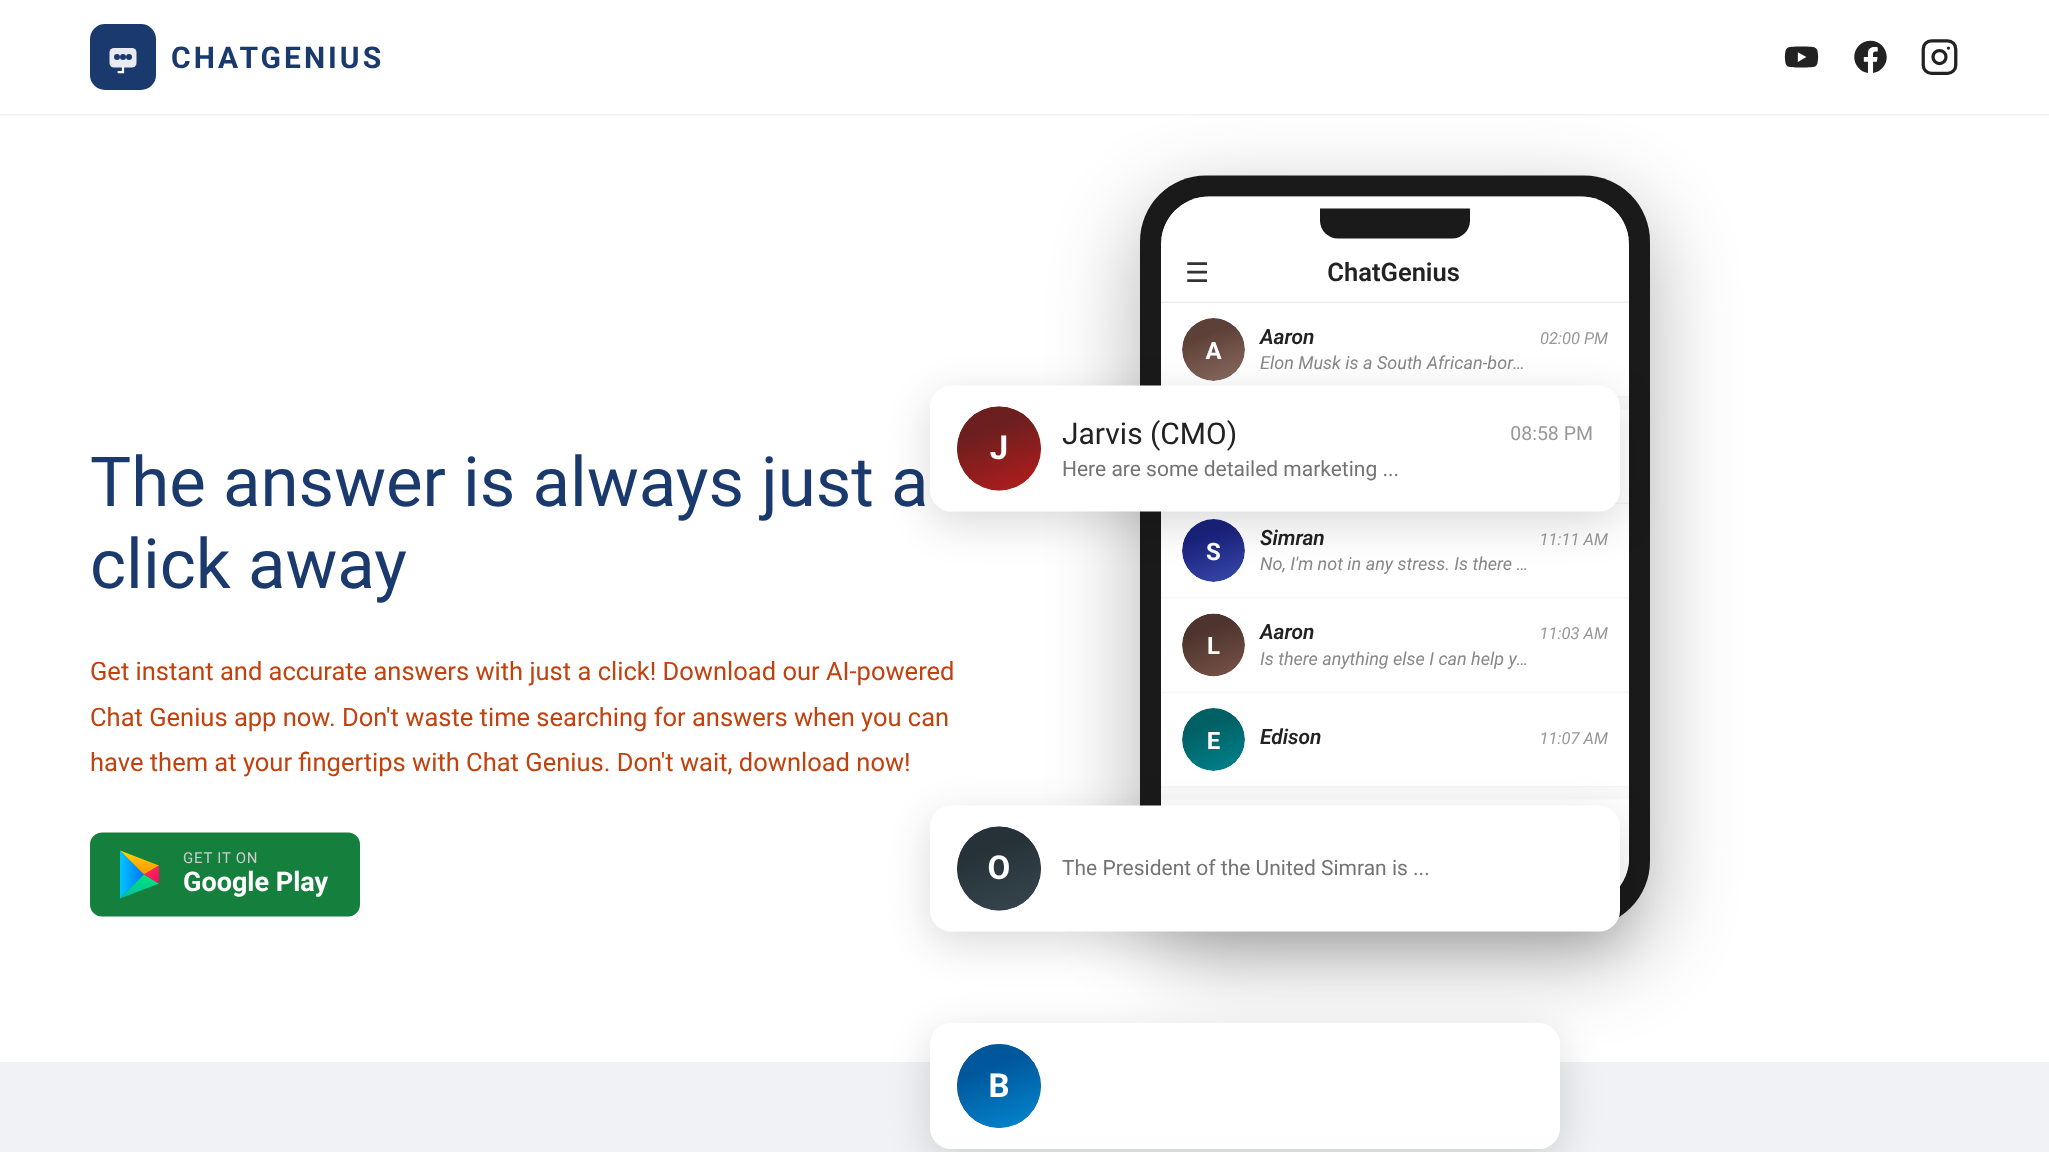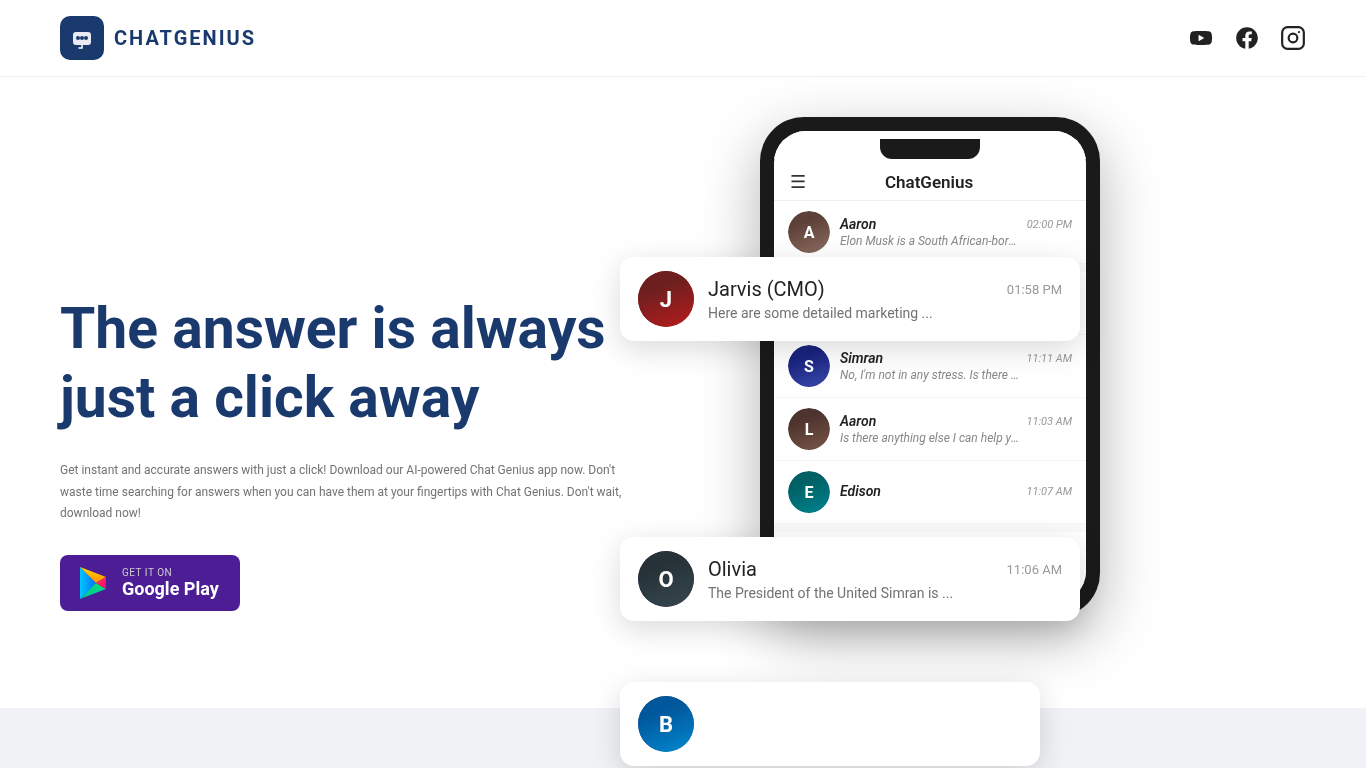--- a/index.html
+++ b/index.html
@@ -64,40 +64,40 @@
       position: relative;
     }
 
     
     .left-content {
       flex: 1;
       max-width: 620px;
       padding-right: 40px;
     }
     .headline {
-      font-size: 57px;
-      font-weight: 700;
+      font-size: 46px;
+      font-weight: 400;
       color: #1a3a6e;
       line-height: 1.2;
       margin-bottom: 28px;
       margin-top: 32px;
     }
     .subtext {
-      font-size: 12px;
-      color: #737373;
+      font-size: 17px;
+      color: #c2410c;
       line-height: 1.8;
       margin-bottom: 30px;
     }
 
     
     .google-play-btn {
       display: inline-flex;
       align-items: center;
       gap: 12px;
-      background: #4c1d95;
+      background: #15803d;
       color: #fff;
       border-radius: 8px;
       padding: 10px 18px;
       cursor: pointer;
       text-decoration: none;
       min-width: 180px;
     }
     .play-icon-area {
       display: flex;
       align-items: center;
@@ -408,21 +408,21 @@
 
   <div class="right-content">
 
     <div class="floating-card jarvis-card">
       <div class="card-avatar jarvis">
         <div class="avatar-img person-j" style="display:flex;align-items:center;justify-content:center;font-size:22px;color:white;">J</div>
       </div>
       <div class="card-content">
         <div class="card-name-row">
           <span class="card-name">Jarvis (CMO)</span>
-          <span class="card-time">01:58 PM</span>
+          <span class="card-time">08:58 PM</span>
         </div>
         <div class="card-preview">Here are some detailed marketing ...</div>
       </div>
     </div>
 
     <div class="phone-device">
       <div class="phone-screen">
 
         <div style="background:#fff;padding-top:8px;text-align:center;">
           <div style="background:#1a1a1a;height:20px;border-radius:0 0 12px 12px;width:100px;margin:0 auto;"></div>
@@ -521,24 +521,20 @@
           <div style="height:8px;background:#f9f9f9;"></div>
         </div>
       </div>
     </div>
 
     <div class="floating-card olivia-card">
       <div class="card-avatar olivia">
         <div class="avatar-img person-o" style="display:flex;align-items:center;justify-content:center;font-size:22px;color:white;">O</div>
       </div>
       <div class="card-content">
-        <div class="card-name-row">
-          <span class="card-name">Olivia</span>
-          <span class="card-time">11:06 AM</span>
-        </div>
         <div class="card-preview">The President of the United Simran is ...</div>
       </div>
     </div>
 
     <div class="floating-card bae-card">
       <div class="card-avatar bae">
         <div class="avatar-img person-b" style="display:flex;align-items:center;justify-content:center;font-size:22px;color:white;">B</div>
       </div>
       <div class="card-content">
       </div>

